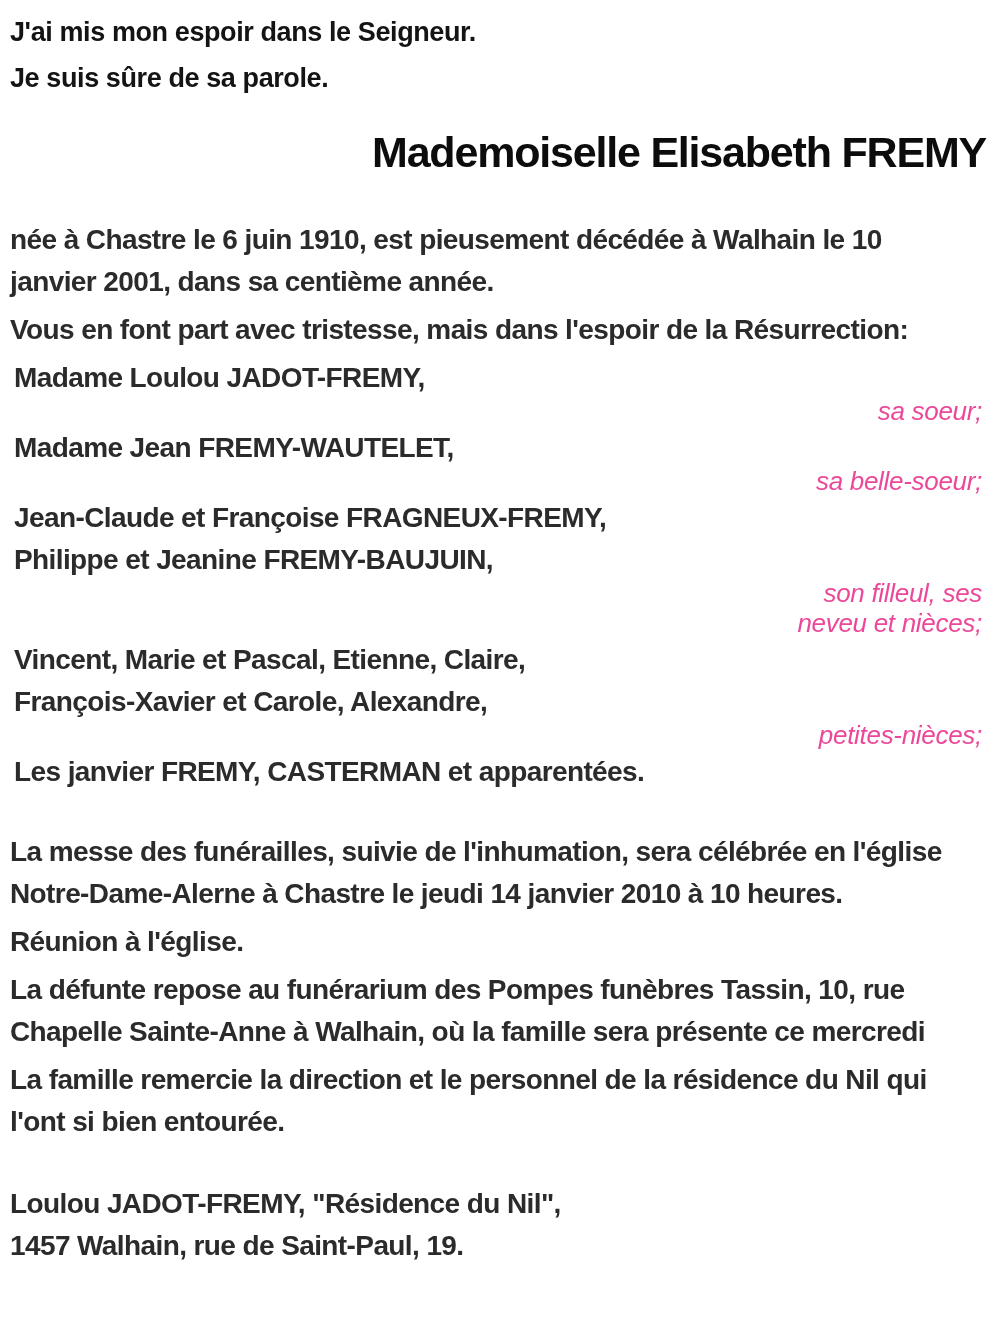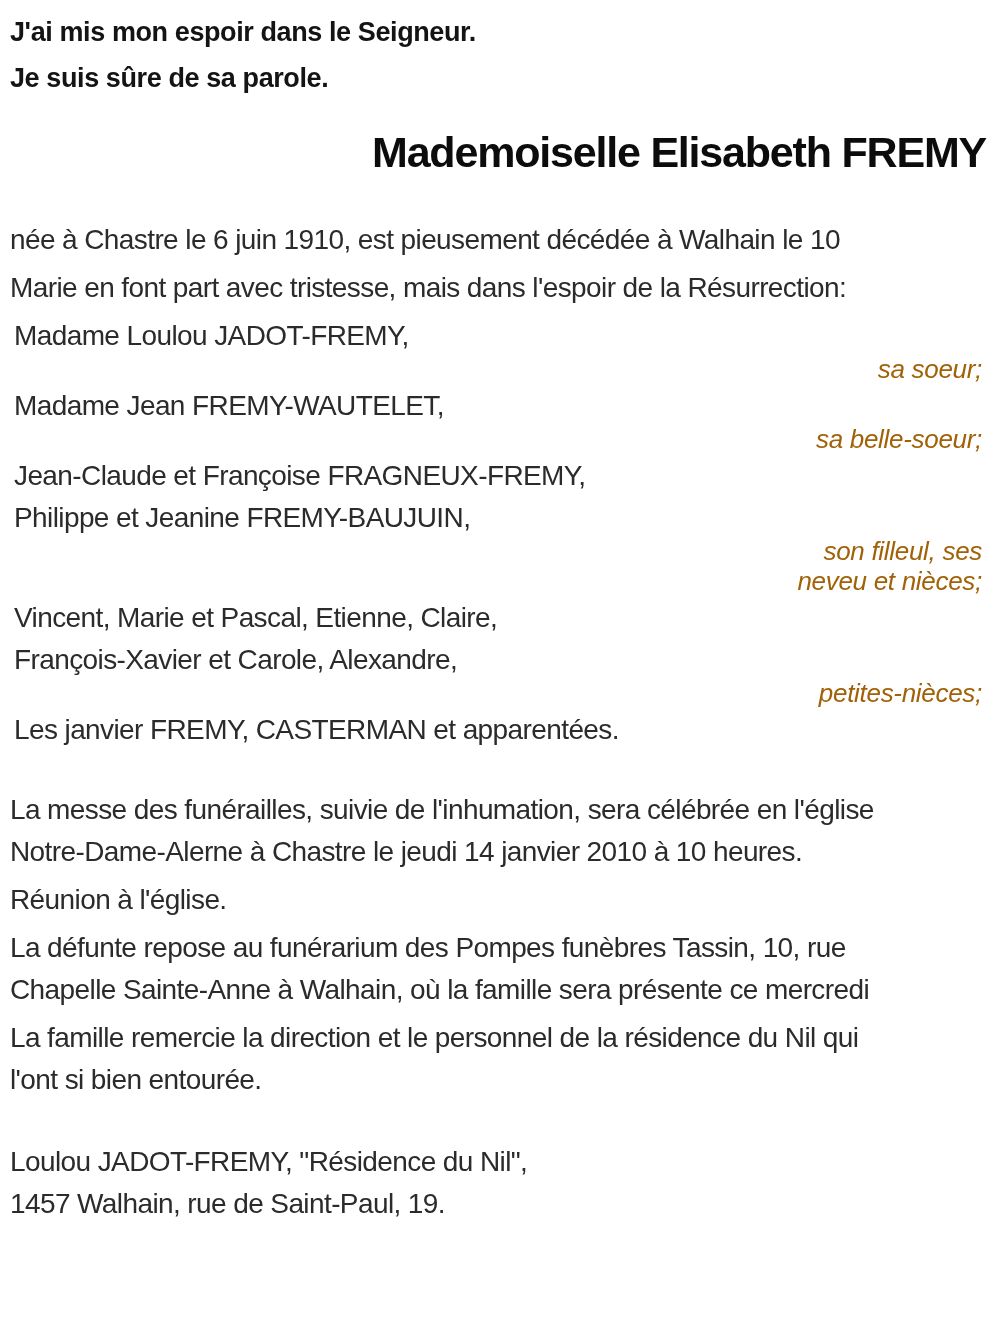--- a/index.html
+++ b/index.html
@@ -38,58 +38,59 @@
     margin: 27px 0 43px 0;
     color: #0c0c0c;
     font-stretch: condensed;
     text-align: right;
   }
   
   .ln {
     font-size: 28px;
     line-height: 42px;
     letter-spacing: -0.6px;
-    font-weight: 400;
+    font-weight: 700;
     color: #2b2b2b;
     white-space: nowrap;
     font-stretch: condensed;
   }
   
   .rel {
     font-size: 26px;
     line-height: 36px;
     margin-top: -6px;
     margin-bottom: -6px;
     font-style: italic;
     text-align: right;
     letter-spacing: -0.3px;
-    color: #a16207;
+    color: #ec4899;
     white-space: nowrap;
     font-stretch: condensed;
   }
   .para { margin: 0 0 6px 0; }
   .group { margin: 4px; }
   .gap-lg { height: 34px; }
 </style>
 </head>
 <body>
 
 <div class="page">
 
   <div class="epi">J'ai mis mon espoir dans le Seigneur.</div>
   <div class="epi">Je suis sûre de sa parole.</div>
 
   <div class="title">Mademoiselle Elisabeth FREMY</div>
 
   <div class="para">
     <div class="ln">née à Chastre le 6 juin 1910, est pieusement décédée à Walhain le 10</div>
+    <div class="ln">janvier 2001, dans sa centième année.</div>
   </div>
 
   <div class="para">
-    <div class="ln">Marie en font part avec tristesse, mais dans l'espoir de la Résurrection:</div>
+    <div class="ln">Vous en font part avec tristesse, mais dans l'espoir de la Résurrection:</div>
   </div>
 
   <div class="group">
     <div class="ln">Madame Loulou JADOT-FREMY,</div>
     <div class="rel">sa soeur;</div>
   </div>
 
   <div class="group">
     <div class="ln">Madame Jean FREMY-WAUTELET,</div>
     <div class="rel">sa belle-soeur;</div>

